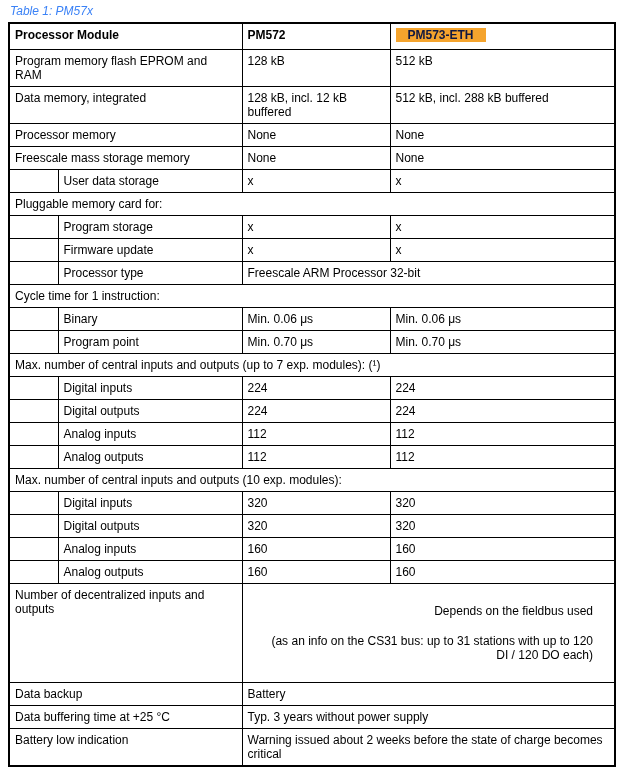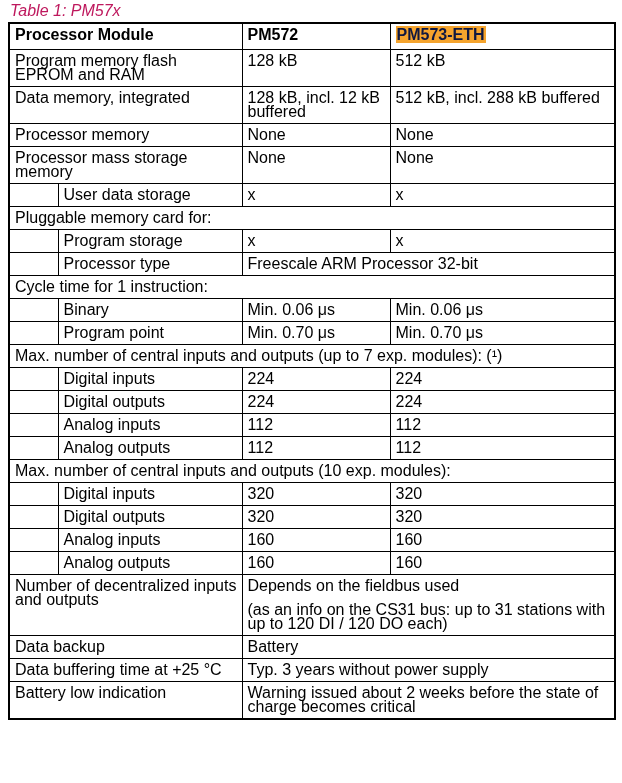--- a/index.html
+++ b/index.html
@@ -16,33 +16,33 @@
     position: relative;
     width: 622px;
     height: 783px;
     overflow: hidden;
   }
   .table-caption {
     position: absolute;
     left: 10px;
     top: 4px;
     font-style: italic;
-    font-size: 16px;
+    font-size: 12px;
     line-height: 14px;
-    color: #be185d;
+    color: #3b82f6;
   }
   table.spec {
     position: absolute;
     left: 8px;
     top: 22px;
     width: 606px;
     border-collapse: collapse;
     table-layout: fixed;
     border: 2px solid #000000;
-    font-size: 16px;
+    font-size: 12px;
     line-height: 14px;
   }
   table.spec td, table.spec th {
     border: 1px solid #000000;
     padding: 4px 5px 4px 5px;
     vertical-align: top;
     text-align: left;
     font-weight: normal;
     word-wrap: break-word;
   }
@@ -50,23 +50,23 @@
     font-weight: bold;
     height: 17px;
     vertical-align: top;
   }
   td.indent-cell { padding: 4px 2px; }
   td.center { text-align: center; }
   td.section-row { }
   .hl {
     background: #F5A42D;
     color: #101840;
-    padding: 0 1px;
-  }
-  .val-p { margin: 0; }
+    padding: 0 12px;
+  }
+  .val-p { margin: 16px; text-align: right; }
   .val-p + .val-p { margin-top: 10px; }
 </style>
 </head>
 <body>
 
 <div class="page">
 
   <div class="table-caption">Table 1: PM57x</div>
 
   <table class="spec">
@@ -96,21 +96,21 @@
       <td>512 kB, incl. 288 kB buffered</td>
     </tr>
 
     <tr>
       <td colspan="2">Processor memory</td>
       <td>None</td>
       <td>None</td>
     </tr>
 
     <tr>
-      <td colspan="2">Processor mass storage memory</td>
+      <td colspan="2">Freescale mass storage memory</td>
       <td>None</td>
       <td>None</td>
     </tr>
 
     <tr>
       <td class="indent-cell"></td>
       <td>User data storage</td>
       <td class="center">x</td>
       <td class="center">x</td>
     </tr>
@@ -119,20 +119,26 @@
       <td colspan="4" class="section-row">Pluggable memory card for:</td>
     </tr>
 
     <tr>
       <td class="indent-cell"></td>
       <td>Program storage</td>
       <td class="center">x</td>
       <td class="center">x</td>
     </tr>
 
+    <tr>
+      <td class="indent-cell"></td>
+      <td>Firmware update</td>
+      <td class="center">x</td>
+      <td class="center">x</td>
+    </tr>
 
     <tr>
       <td class="indent-cell"></td>
       <td>Processor type</td>
       <td colspan="2">Freescale ARM Processor 32-bit</td>
     </tr>
 
 
     <tr>
       <td colspan="4" class="section-row">Cycle time for 1 instruction:</td>

